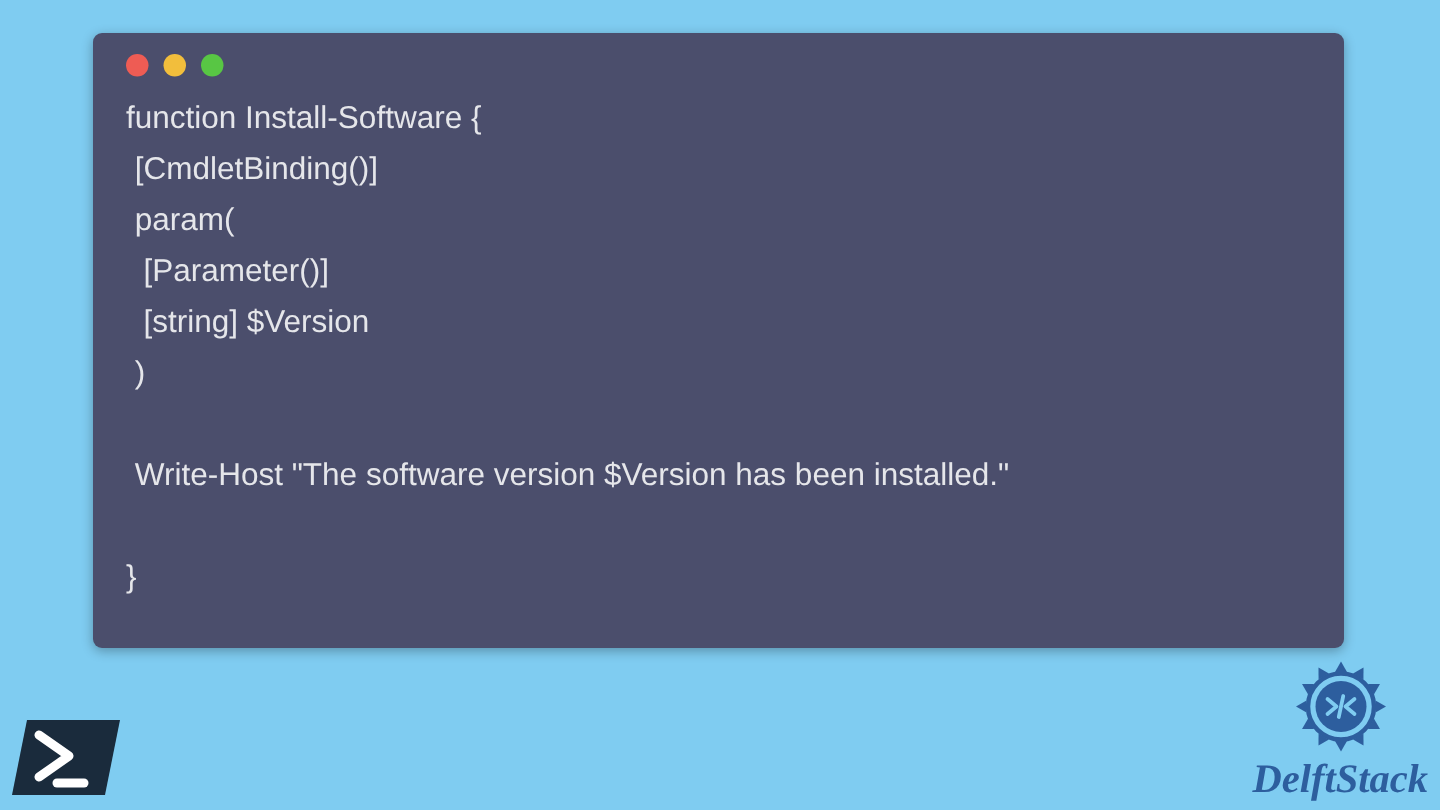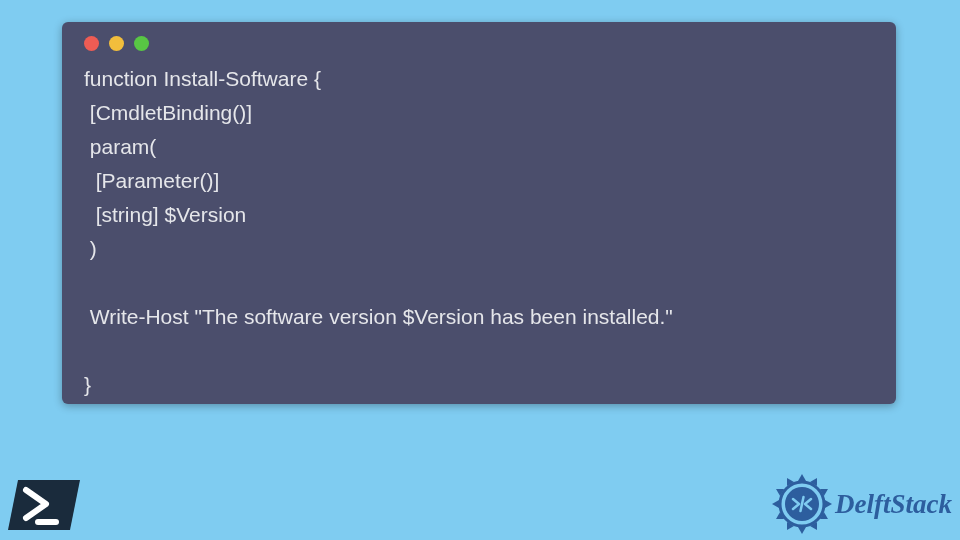--- a/index.html
+++ b/index.html
@@ -16,21 +16,21 @@
       overflow: hidden;
     }
     .code-window {
       position: absolute;
       top: 22px;
       left: 62px;
       width: 834px;
       background-color: #4b4e6c;
       border-radius: 6px;
       box-shadow: 0 2px 8px rgba(0,0,0,0.3);
-      padding-bottom: 0;
+      padding-bottom: 28px;
     }
     .window-controls {
       display: flex;
       gap: 10px;
       padding: 14px 18px 8px 22px;
     }
     .control-dot {
       width: 15px;
       height: 15px;
       border-radius: 50%;
@@ -53,20 +53,21 @@
       width: 76px;
       height: 58px;
     }
     .delft-logo {
       position: absolute;
       bottom: 5px;
       right: 8px;
       display: flex;
       align-items: center;
       gap: 2px;
+      flex-direction: column;
     }
     .delft-text {
       font-size: 27px;
       font-style: italic;
       font-weight: 600;
       color: #2d5e9e;
       font-family: Georgia, serif;
     }
     .gear-icon {
       width: 62px;

